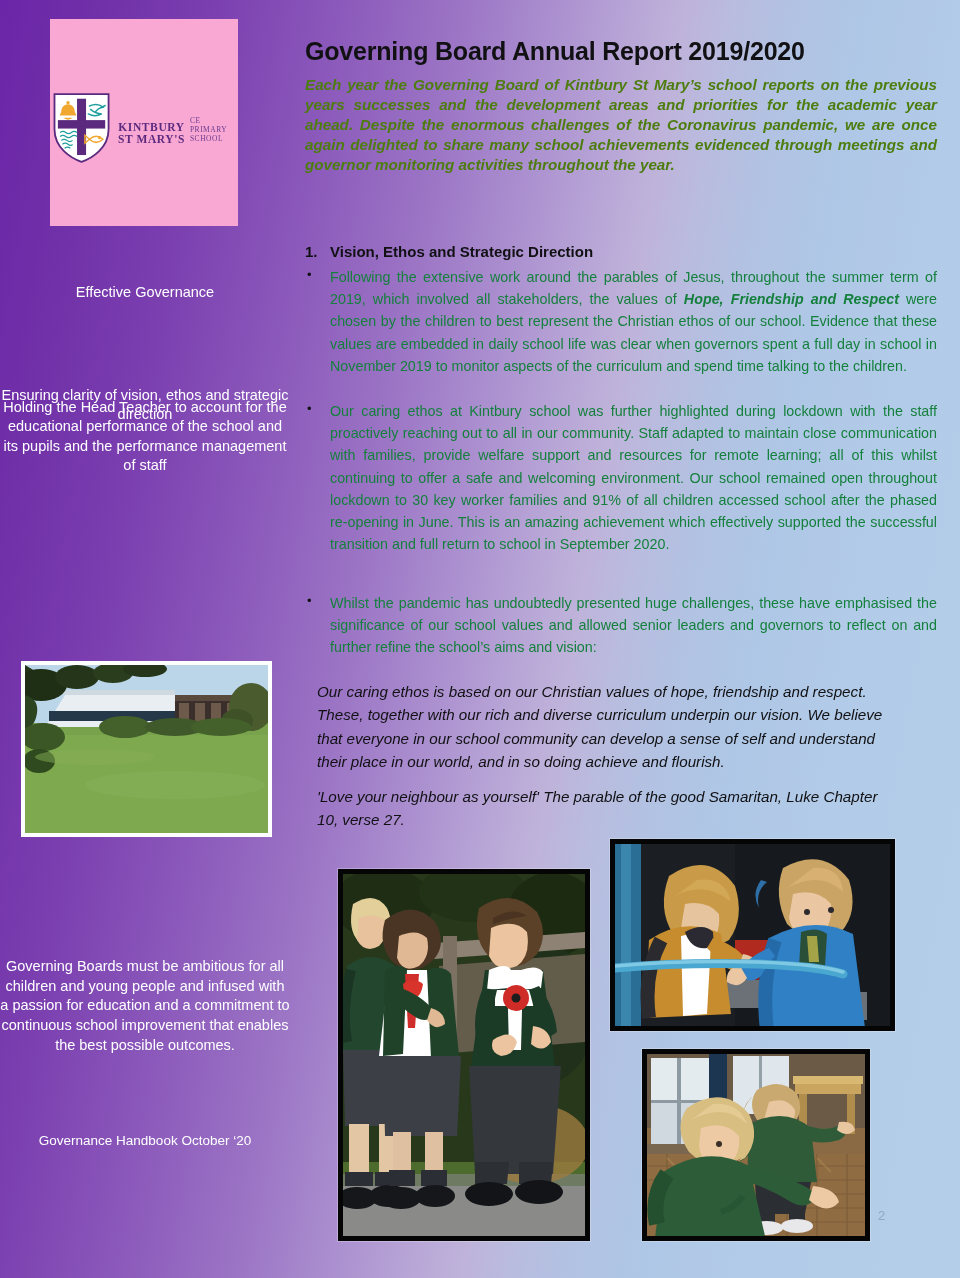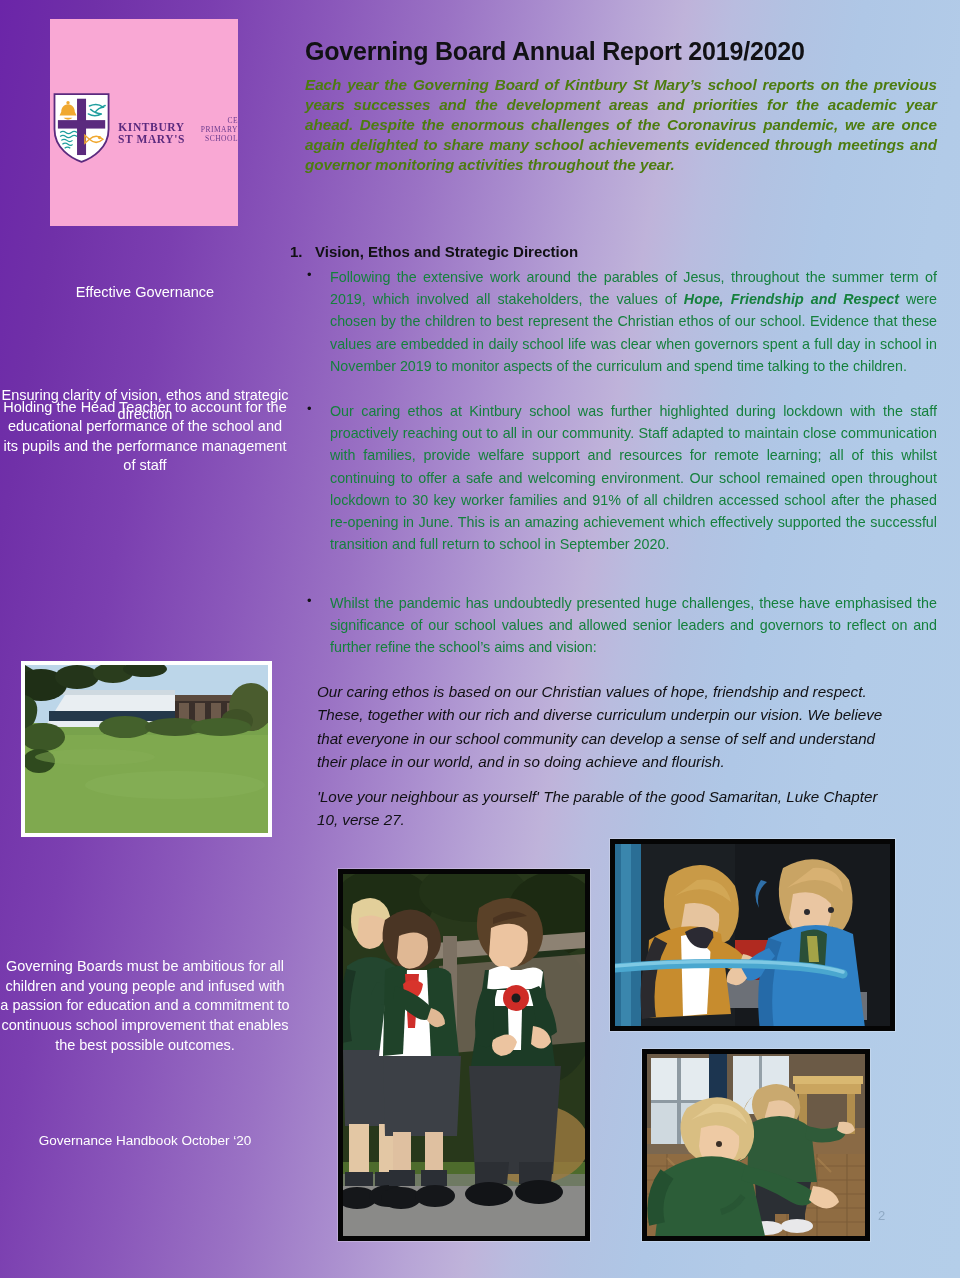--- a/index.html
+++ b/index.html
@@ -33,21 +33,21 @@
     display:flex;flex-direction:row;align-items:center;justify-content:flex-start;
     padding-top:10px;box-sizing:border-box;
   }
   .crest{width:112px;height:132px;display:block;}
   .logo-name{
     margin-top:10px;color:#5b2a7e;font-family:"Liberation Serif", serif;
     font-size:11.5px;letter-spacing:.6px;font-weight:600;text-align:center;
   }
   .logo-sub{
     margin-top:3px;color:#6b3a8e;font-family:"Liberation Serif", serif;
-    font-size:7.5px;letter-spacing:.5px;text-align:right;
+    font-size:7.5px;letter-spacing:.5px;text-align:left;
   }
 
   
   .side{
     position:absolute;left:0;width:290px;
     color:#ffffff;text-align:center;
     font-size:14.5px;line-height:1.34;
   }
   .side.s1{top:283px;}
   .side.s2{top:363px;margin-top:23px;}
@@ -61,21 +61,21 @@
     position:absolute;left:305px;top:37px;width:632px;
     text-align:left;font-size:25px;font-weight:bold;color:#111114;
     letter-spacing:-.2px;
   }
   .intro{
     position:absolute;left:305px;top:75px;width:632px;
     font-size:15.2px;line-height:1.32;font-style:italic;font-weight:bold;
     color:#4d7c0f;text-align:justify;
   }
   .sec-head{
-    position:absolute;left:290px;top:243px;width:632px;
+    position:absolute;left:305px;top:243px;width:632px;
     font-size:15px;font-weight:bold;color:#111114;
   }
   .sec-head .num{display:inline-block;width:25px;}
 
   .bullet{
     position:absolute;left:305px;width:632px;
     font-size:14.3px;line-height:1.555;color:#15803d;
     text-align:justify;
     padding-left:25px;box-sizing:border-box;
   }

